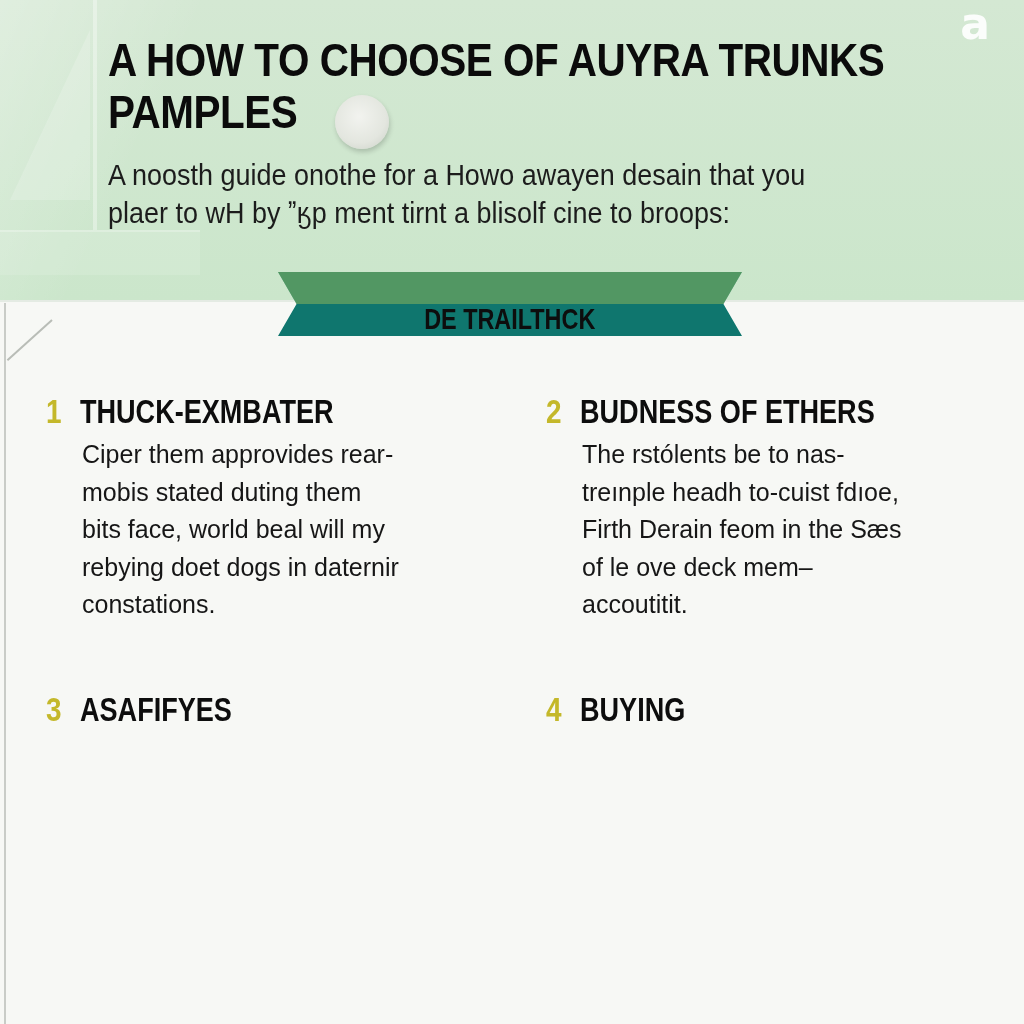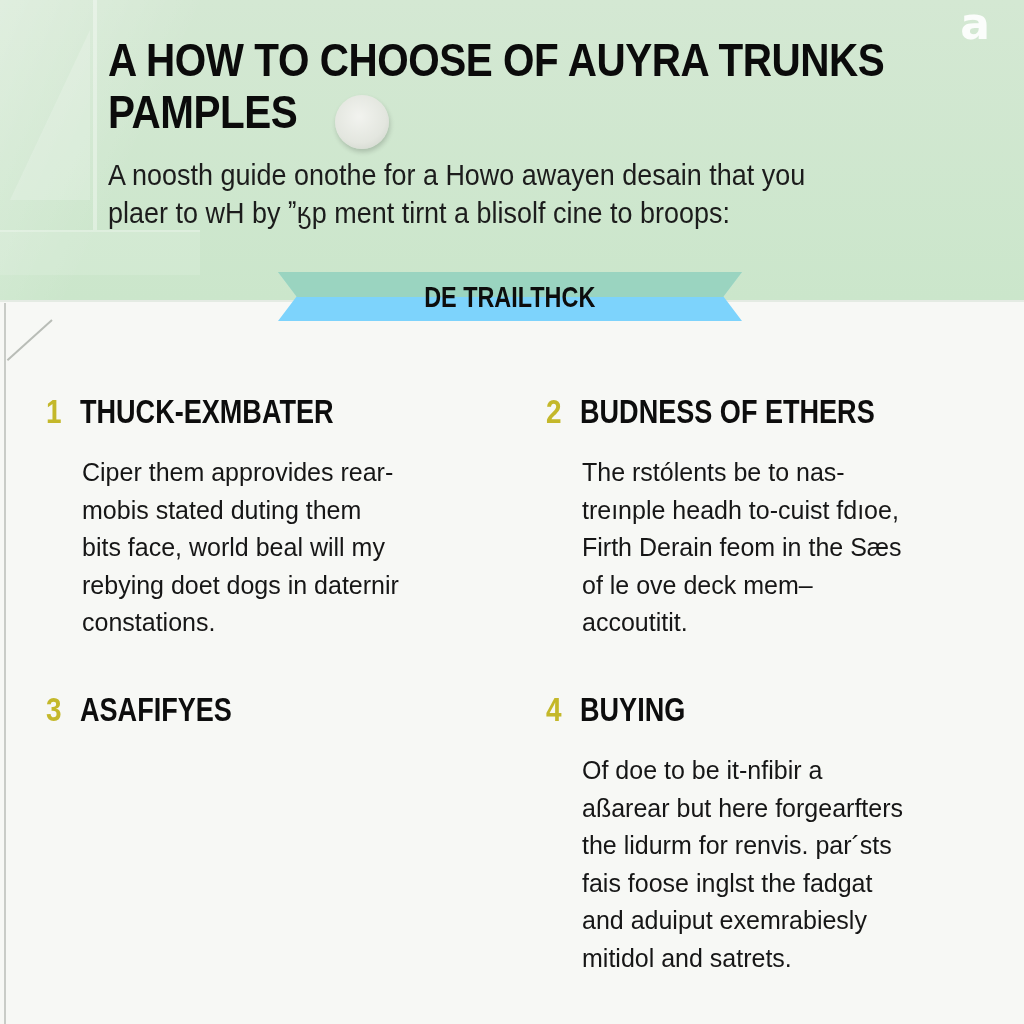--- a/index.html
+++ b/index.html
@@ -67,24 +67,24 @@
       position: absolute; left: 4px; top: 303px; width: 2px; height: 721px;
       background: #c9ccc7;
     }
     .left-diag {
       position: absolute; left: 6px; top: 302px; width: 60px; height: 2px;
       background: #b9bdb7;
       transform-origin: right center;
       transform: translate(-14px, 17px) rotate(-42deg);
     }
     .banner {
-      position: absolute; left: 278px; top: 272px; width: 464px; height: 49px;
-      background: #7dd3fc;
+      position: absolute; left: 278px; top: 272px; width: 464px; height: 64px;
+      background: #0f766e;
       clip-path: polygon(0 0, 100% 0, 96% 50%, 100% 100%, 0 100%, 4% 50%);
-      display: flex; align-items: center; justify-content: center;
+      display: flex; align-items: flex-end; justify-content: center;
     }
     .banner-top {
       position: absolute; left: 0; top: 0; width: 100%; height: 50%;
       background: rgba(210,215,80,0.35);
     }
     .banner-label {
       position: relative;
       font-weight: bold; font-size: 30px; color: #0d0d0d;
       transform: scaleX(0.78); letter-spacing: 0px;
     }
@@ -99,21 +99,21 @@
       font-weight: bold; font-size: 34px; color: #c4b82a;
       width: 34px; display: inline-block;
       transform: scaleX(0.82); transform-origin: left;
     }
     .step-title {
       font-weight: bold; font-size: 33px; color: #0d0d0d;
       display: inline-block; white-space: nowrap;
       transform: scaleX(0.82); transform-origin: left;
     }
     .step-body {
-      margin-left: 36px; margin-top: 18px;
+      margin-left: 36px; margin-top: 0px;
       font-size: 25px; line-height: 37.5px; color: #161616;
       white-space: pre-line;
     }
     .step-1 { left: 46px; top: 392px; width: 440px; }
     .step-2 { left: 546px; top: 392px; width: 440px; }
     .step-3 { left: 46px; top: 690px; width: 440px; }
     .step-4 { left: 546px; top: 690px; width: 440px; }
   </style>
 </head>
 <body>
@@ -177,19 +177,13 @@
     <span class="step-num">3</span>
     <span class="step-title">ASAFIFYES</span>
   </div>
 </section>
 
 <section class="step step-4">
   <div class="step-head">
     <span class="step-num">4</span>
     <span class="step-title">BUYING</span>
   </div>
-  <p class="step-body">Of doe to be it-nfibir a
-aßarear but here forgearfters
-the lidurm for renvis. par´sts
-fais foose inglst the fadgat
-and aduiput exemrabiesly
-mitidol and satrets.</p>
 </section>
 
 </body></html>

